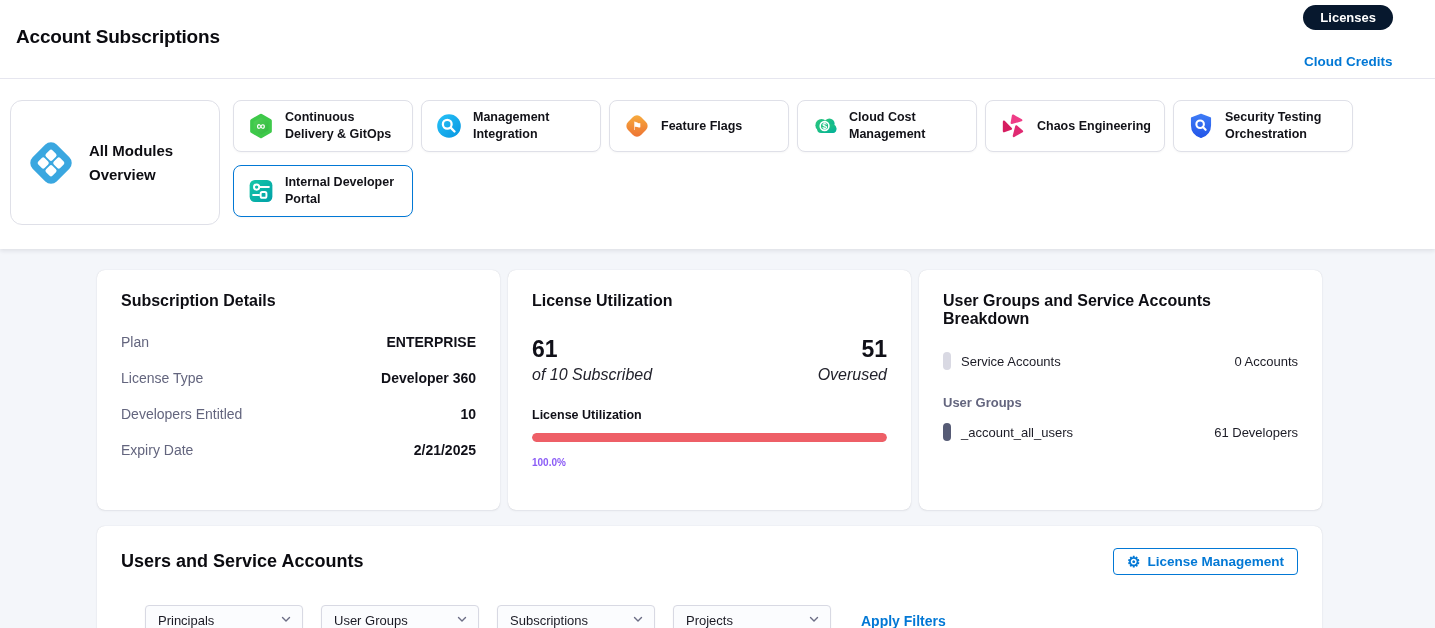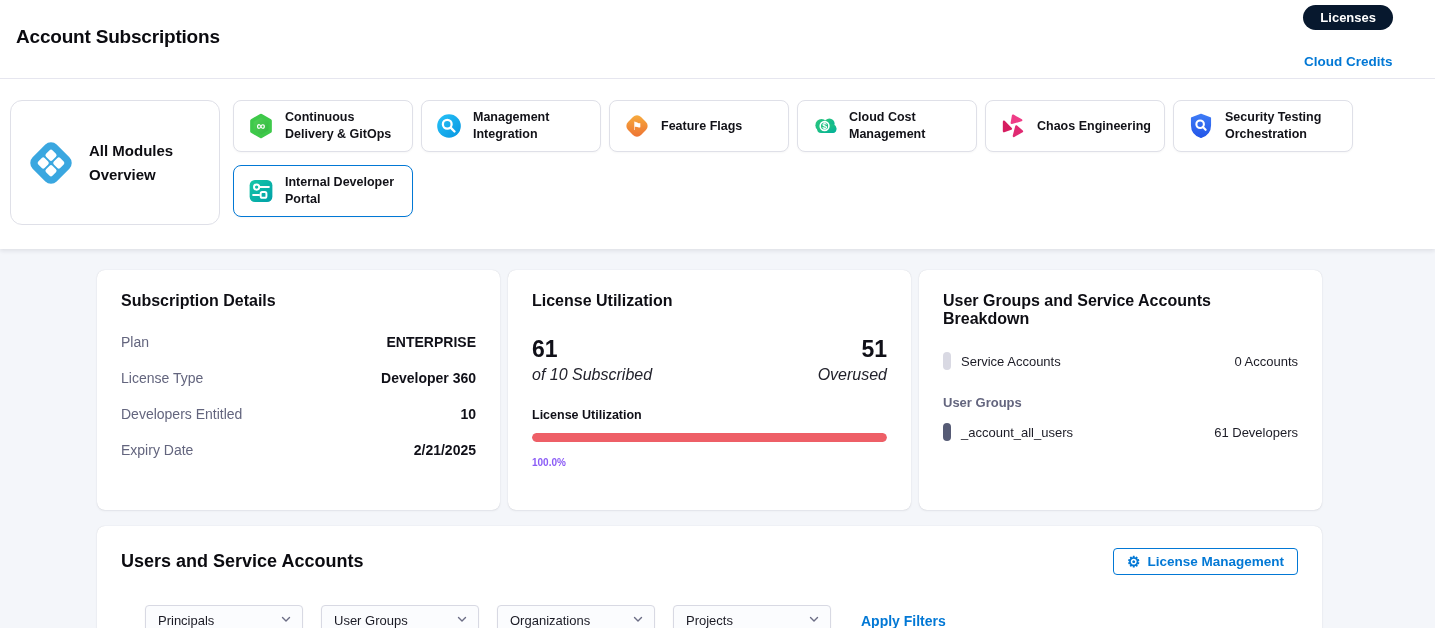--- a/index.html
+++ b/index.html
@@ -322,21 +322,21 @@
       </div>
       <div class="select-box">
         <span>User Groups</span>
         <span>
           <svg width="12" height="12" viewBox="0 0 12 12">
               <path d="M2.5 4.5 L6 8 L9.5 4.5" fill="none" stroke="#6b6d85" stroke-width="1.4" stroke-linecap="round" stroke-linejoin="round"></path>
             </svg>
         </span>
       </div>
       <div class="select-box">
-        <span>Organizations</span>
+        <span>Subscriptions</span>
         <span>
           <svg width="12" height="12" viewBox="0 0 12 12">
               <path d="M2.5 4.5 L6 8 L9.5 4.5" fill="none" stroke="#6b6d85" stroke-width="1.4" stroke-linecap="round" stroke-linejoin="round"></path>
             </svg>
         </span>
       </div>
       <div class="select-box">
         <span>Projects</span>
         <span>
           <svg width="12" height="12" viewBox="0 0 12 12">

